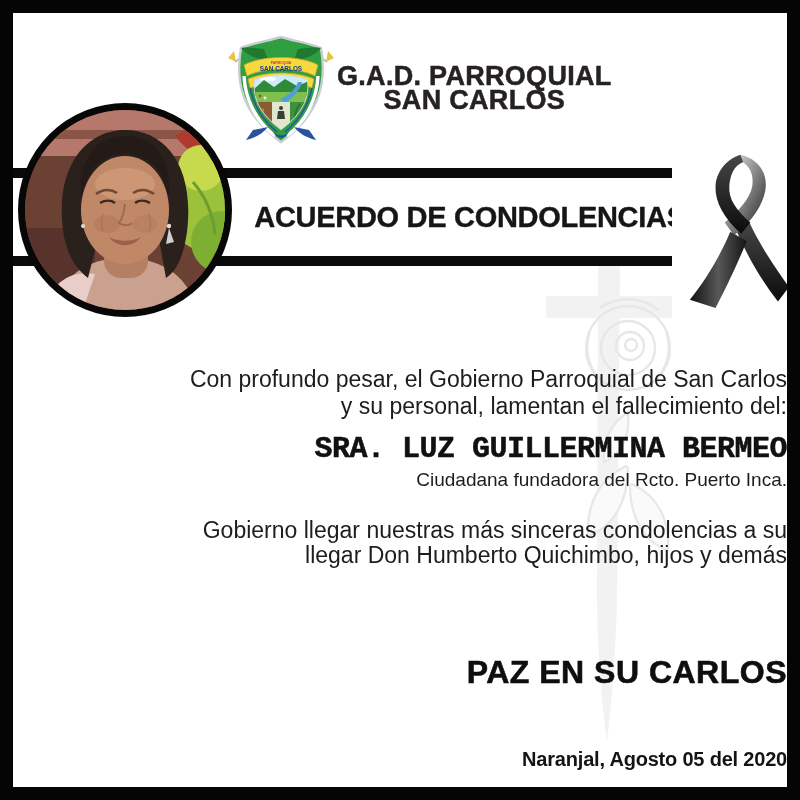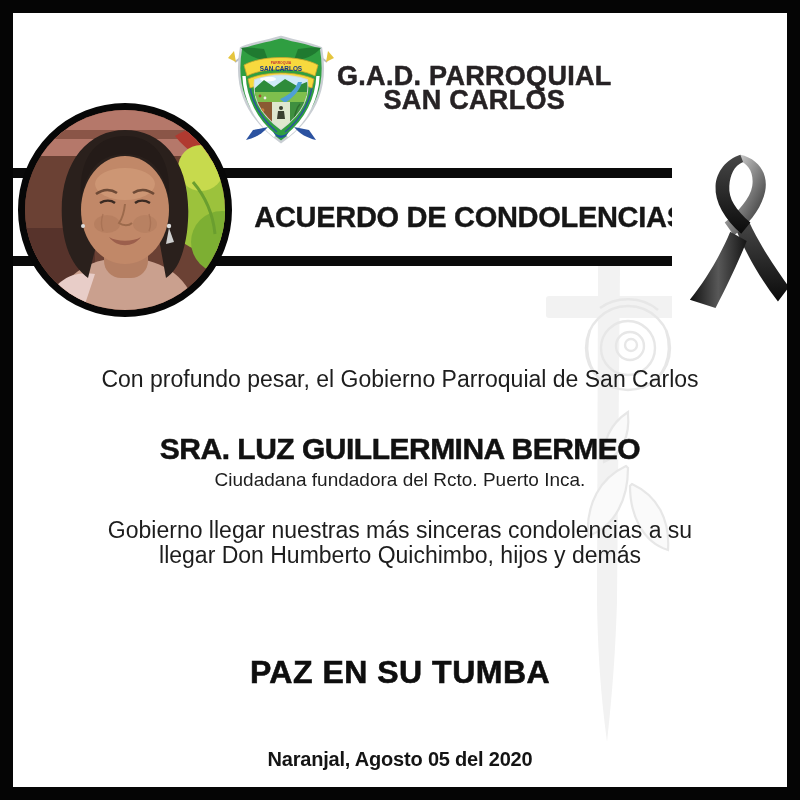--- a/index.html
+++ b/index.html
@@ -34,24 +34,24 @@
   .photo-wrap svg{display:block;width:100%;height:100%;}
 
   
   .ribbon-backdrop{left:672px;top:148px;width:115px;height:176px;background:#ffffff;z-index:3;}
   .ribbon{left:688px;top:151px;width:101px;height:170px;z-index:4;}
 
   
   .watermark{left:540px;top:252px;width:250px;height:525px;z-index:1;}
 
   
-  .txt{left:13px;right:13px;text-align:center;z-index:5;}
+  .txt{left:13px;right:13px;text-align:right;z-index:5;}
   .intro{top:366px;font-size:23px;line-height:27px;color:#1d1d1d;}
   .deceased-name{top:432px;font-size:30px;line-height:34px;font-weight:700;
-    color:#111;letter-spacing:-.5px;-webkit-text-stroke:.5px #111;white-space:nowrap;}
+    color:#111;letter-spacing:-.5px;-webkit-text-stroke:.5px #111;white-space:nowrap;font-family:Liberation Mono, monospace;}
   .deceased-subtitle{top:467px;font-size:19px;line-height:26px;color:#1d1d1d;}
   .message{top:518px;font-size:23px;line-height:25px;color:#1d1d1d;}
   .closing{top:655px;font-size:32px;line-height:34px;font-weight:700;color:#0e0e0e;
     letter-spacing:.5px;-webkit-text-stroke:.6px #0e0e0e;white-space:nowrap;}
   .dateline{top:698px;font-size:20px;line-height:26px;font-weight:700;color:#141414;
     letter-spacing:-.2px;margin-top:48px;}
 </style>
 </head>
 <body>
 
@@ -219,26 +219,27 @@
     <g stroke="#e7e7e7" stroke-width="2.2" fill="#fafafa">
       <path d="M86,214 C60,226 46,252 48,284 C76,274 88,246 88,216 Z"></path>
       <path d="M92,232 C118,244 130,268 128,298 C102,290 90,262 90,234 Z"></path>
       <path d="M88,160 C70,172 62,190 64,210 C82,202 90,184 88,162 Z"></path>
     </g>
   </svg>
 </div>
 
 <div class="abs txt intro">
   <div>Con profundo pesar, el Gobierno Parroquial de San Carlos</div>
+  <div>y su personal, lamentan el fallecimiento del:</div>
 </div>
 
 <div class="abs txt deceased-name">SRA. LUZ GUILLERMINA BERMEO</div>
 
 <div class="abs txt deceased-subtitle">Ciudadana fundadora del Rcto. Puerto Inca.</div>
 
 <div class="abs txt message">
   <div>Gobierno llegar nuestras más sinceras condolencias a su</div>
   <div>llegar Don Humberto Quichimbo, hijos y demás</div>
 </div>
 
-<div class="abs txt closing">PAZ EN SU TUMBA</div>
+<div class="abs txt closing">PAZ EN SU CARLOS</div>
 
 <div class="abs txt dateline">Naranjal, Agosto 05 del 2020</div>
 
 </body></html>

